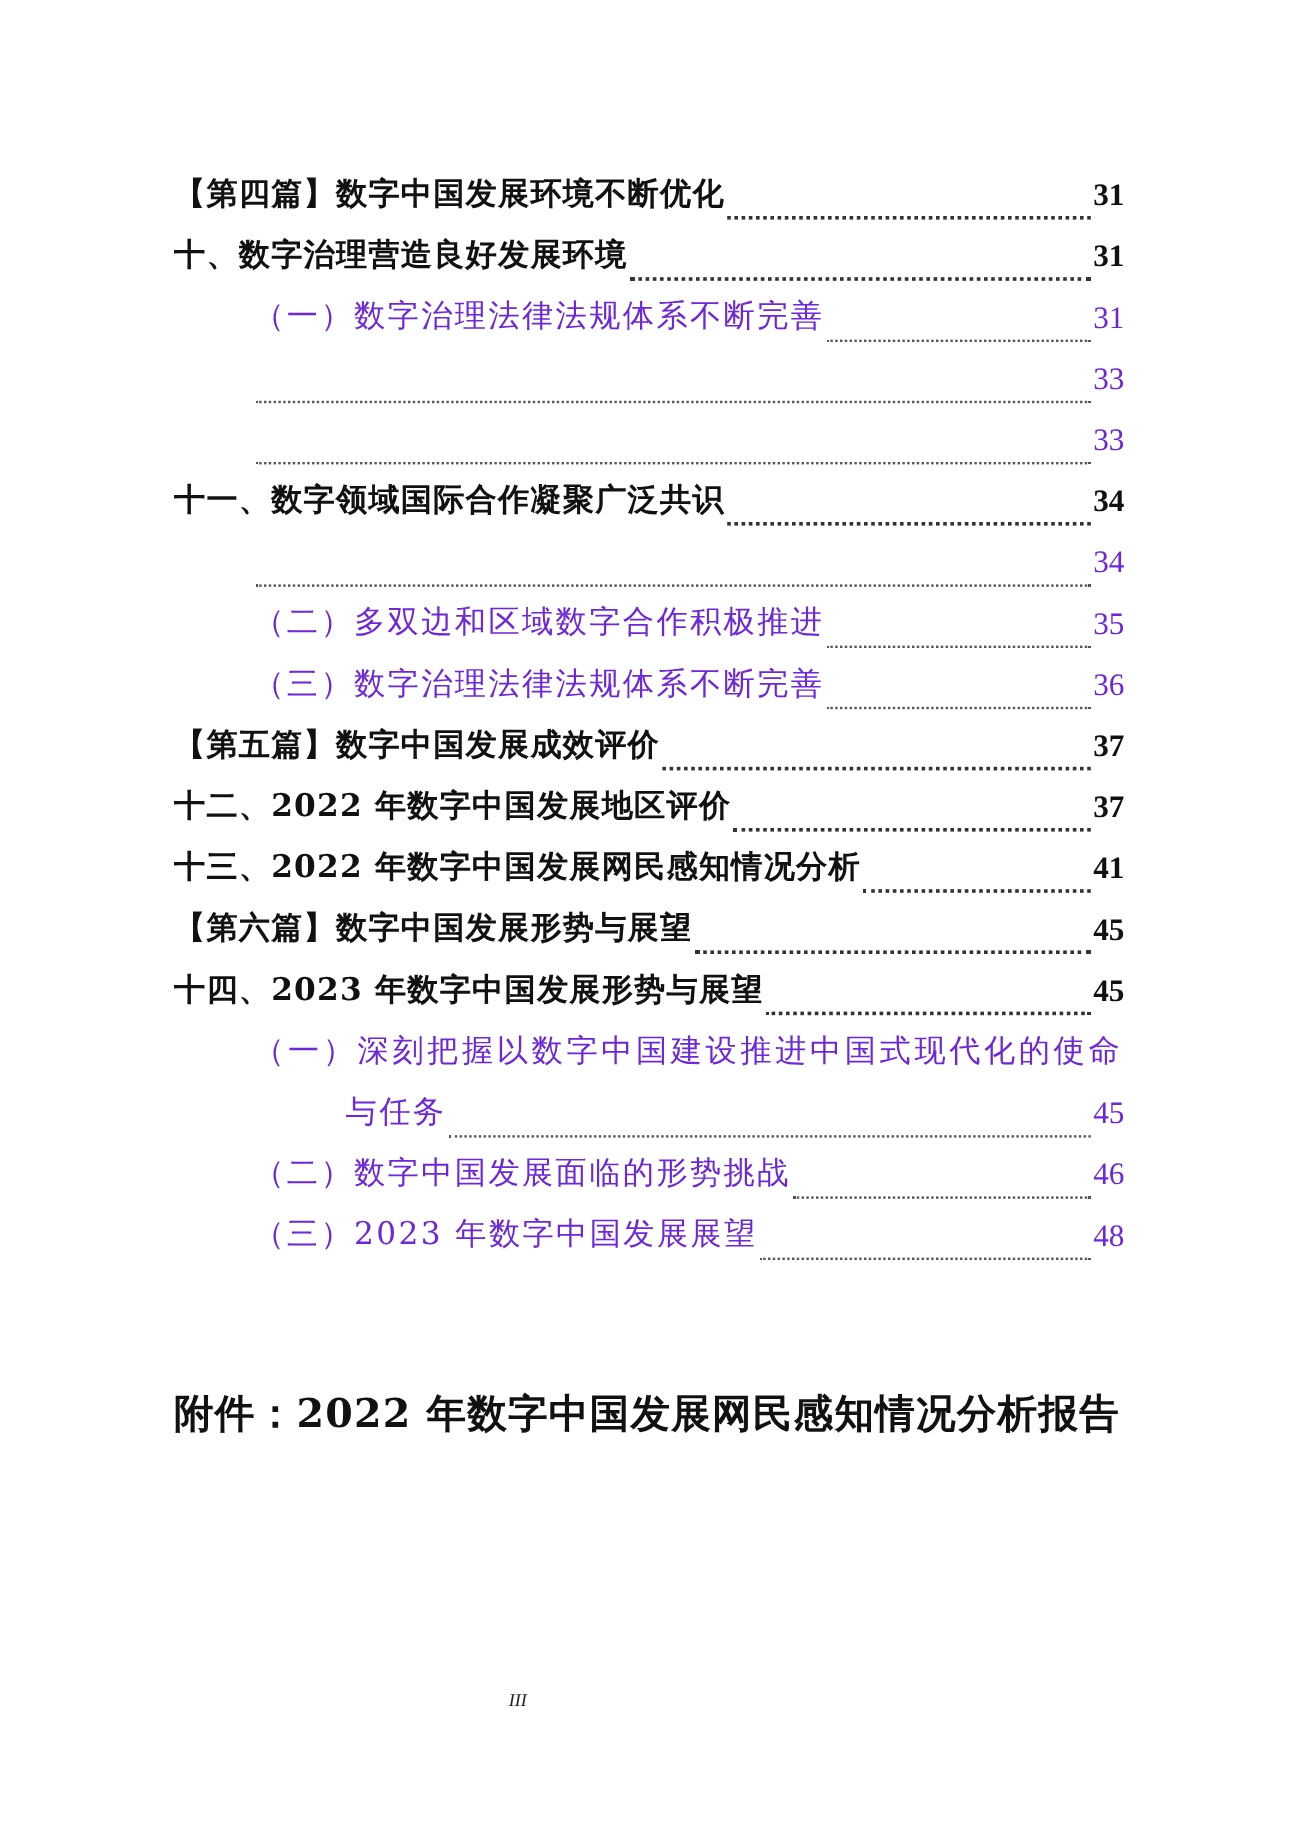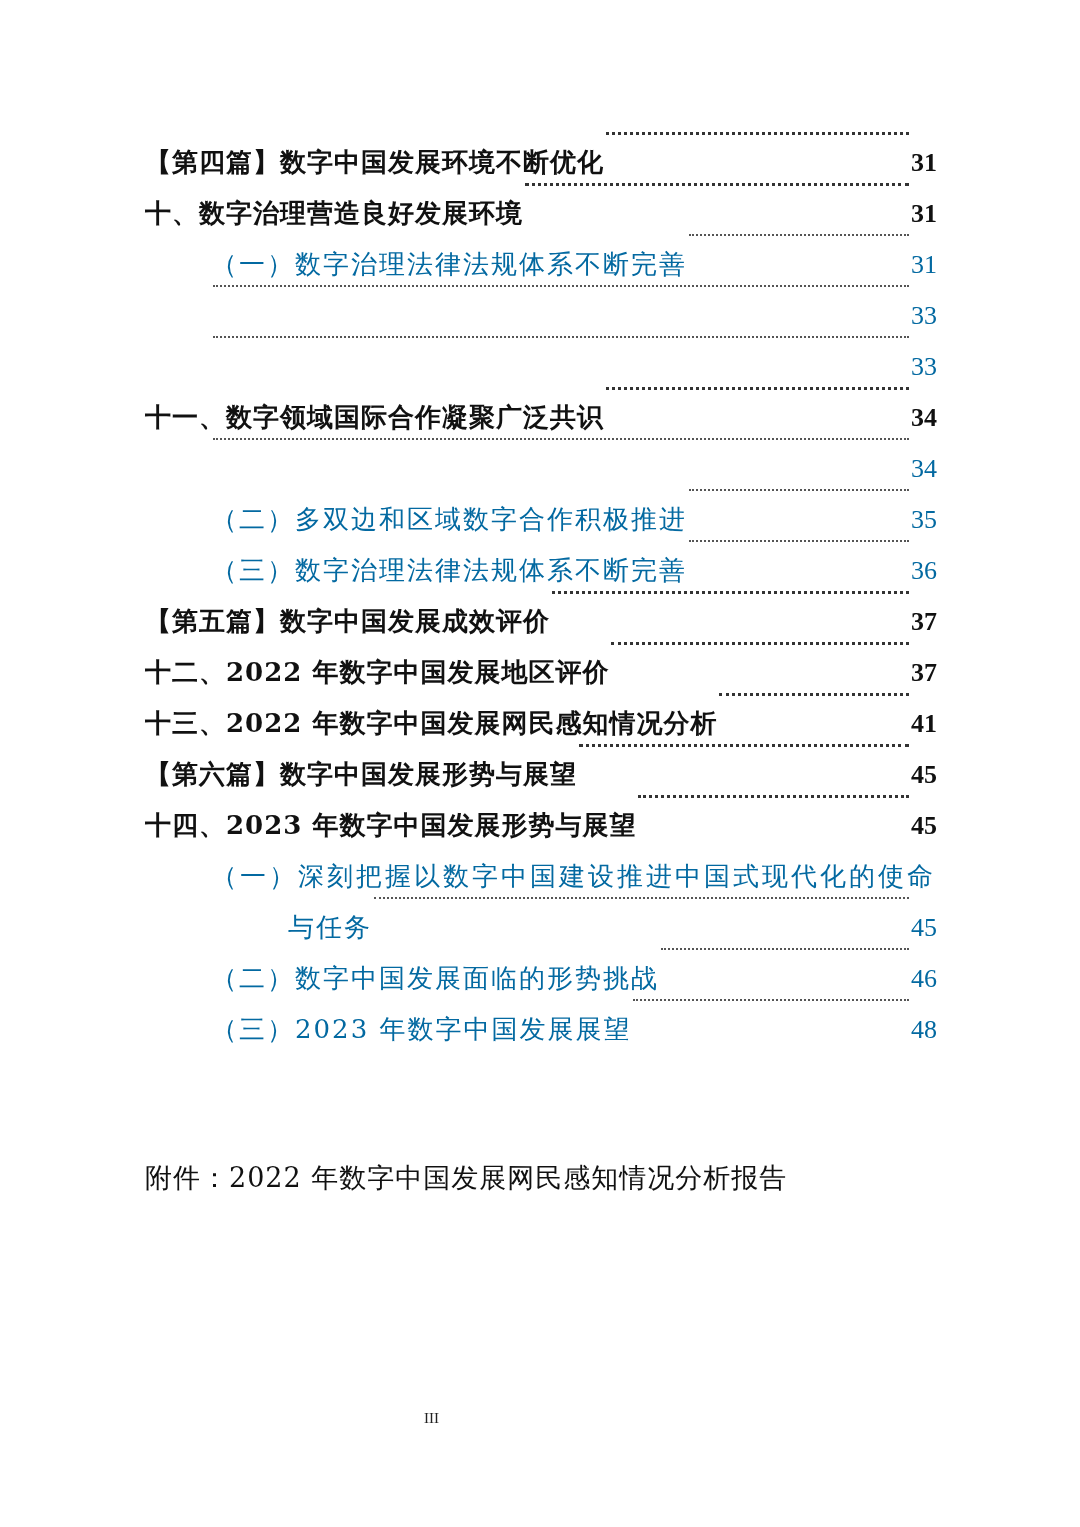--- a/index.html
+++ b/index.html
@@ -3,43 +3,43 @@
   <meta charset="utf-8">
   <style>
     html, body { margin: 0; padding: 0; background: #ffffff; }
     body {
       width: 1080px; height: 1527px; position: relative; overflow: hidden;
       font-family: "DejaVu Serif", "Liberation Serif", serif;
       color: #111;
     }
     .toc { position: absolute; left: 145px; top: 137px; width: 792px; }
     .row {
-      display: flex; align-items: flex-start;
+      display: flex; align-items: flex-end;
       height: 51px; line-height: 51px;
       font-size: 26px; letter-spacing: 2px;
       white-space: nowrap;
     }
     .row.bold { font-weight: bold; letter-spacing: 1px; }
-    .row.sub { padding-left: 66px; color: #0369a1; }
+    .row.sub { padding-left: 66px; color: #6d28d9; }
     .row.sub.cont { padding-left: 143px; }
     .row .label { flex: 0 0 auto; }
     .row .leader {
       flex: 1 1 auto; margin: 0 2px; height: 0;
       border-bottom: 3px dotted #333; transform: translateY(-5px);
     }
     .row.sub .leader { border-bottom: 2px dotted #555; }
     .row .page { flex: 0 0 auto; font-family: "Liberation Serif", serif; letter-spacing: 0; }
     .row.nolead { letter-spacing: 3px; }
     .appendix {
       position: absolute; left: 145px; top: 1152px;
-      font-size: 27px; font-weight: normal; letter-spacing: 1px; line-height: 51px;
+      font-size: 33px; font-weight: bold; letter-spacing: 1px; line-height: 51px;
     }
     .page-number {
       position: absolute; top: 1410px; left: 0; width: 863px; text-align: center;
-      font-family: "Liberation Serif", serif; font-size: 15px; color: #222;
+      font-family: "Liberation Serif", serif; font-size: 15px; color: #222; font-style: italic;
     }
   </style>
 </head>
 <body>
 
 <div class="toc">
   <div class="row bold">
     <span class="label">【第四篇】数字中国发展环境不断优化</span>
     <span class="leader"></span>
     <span class="page">31</span>

